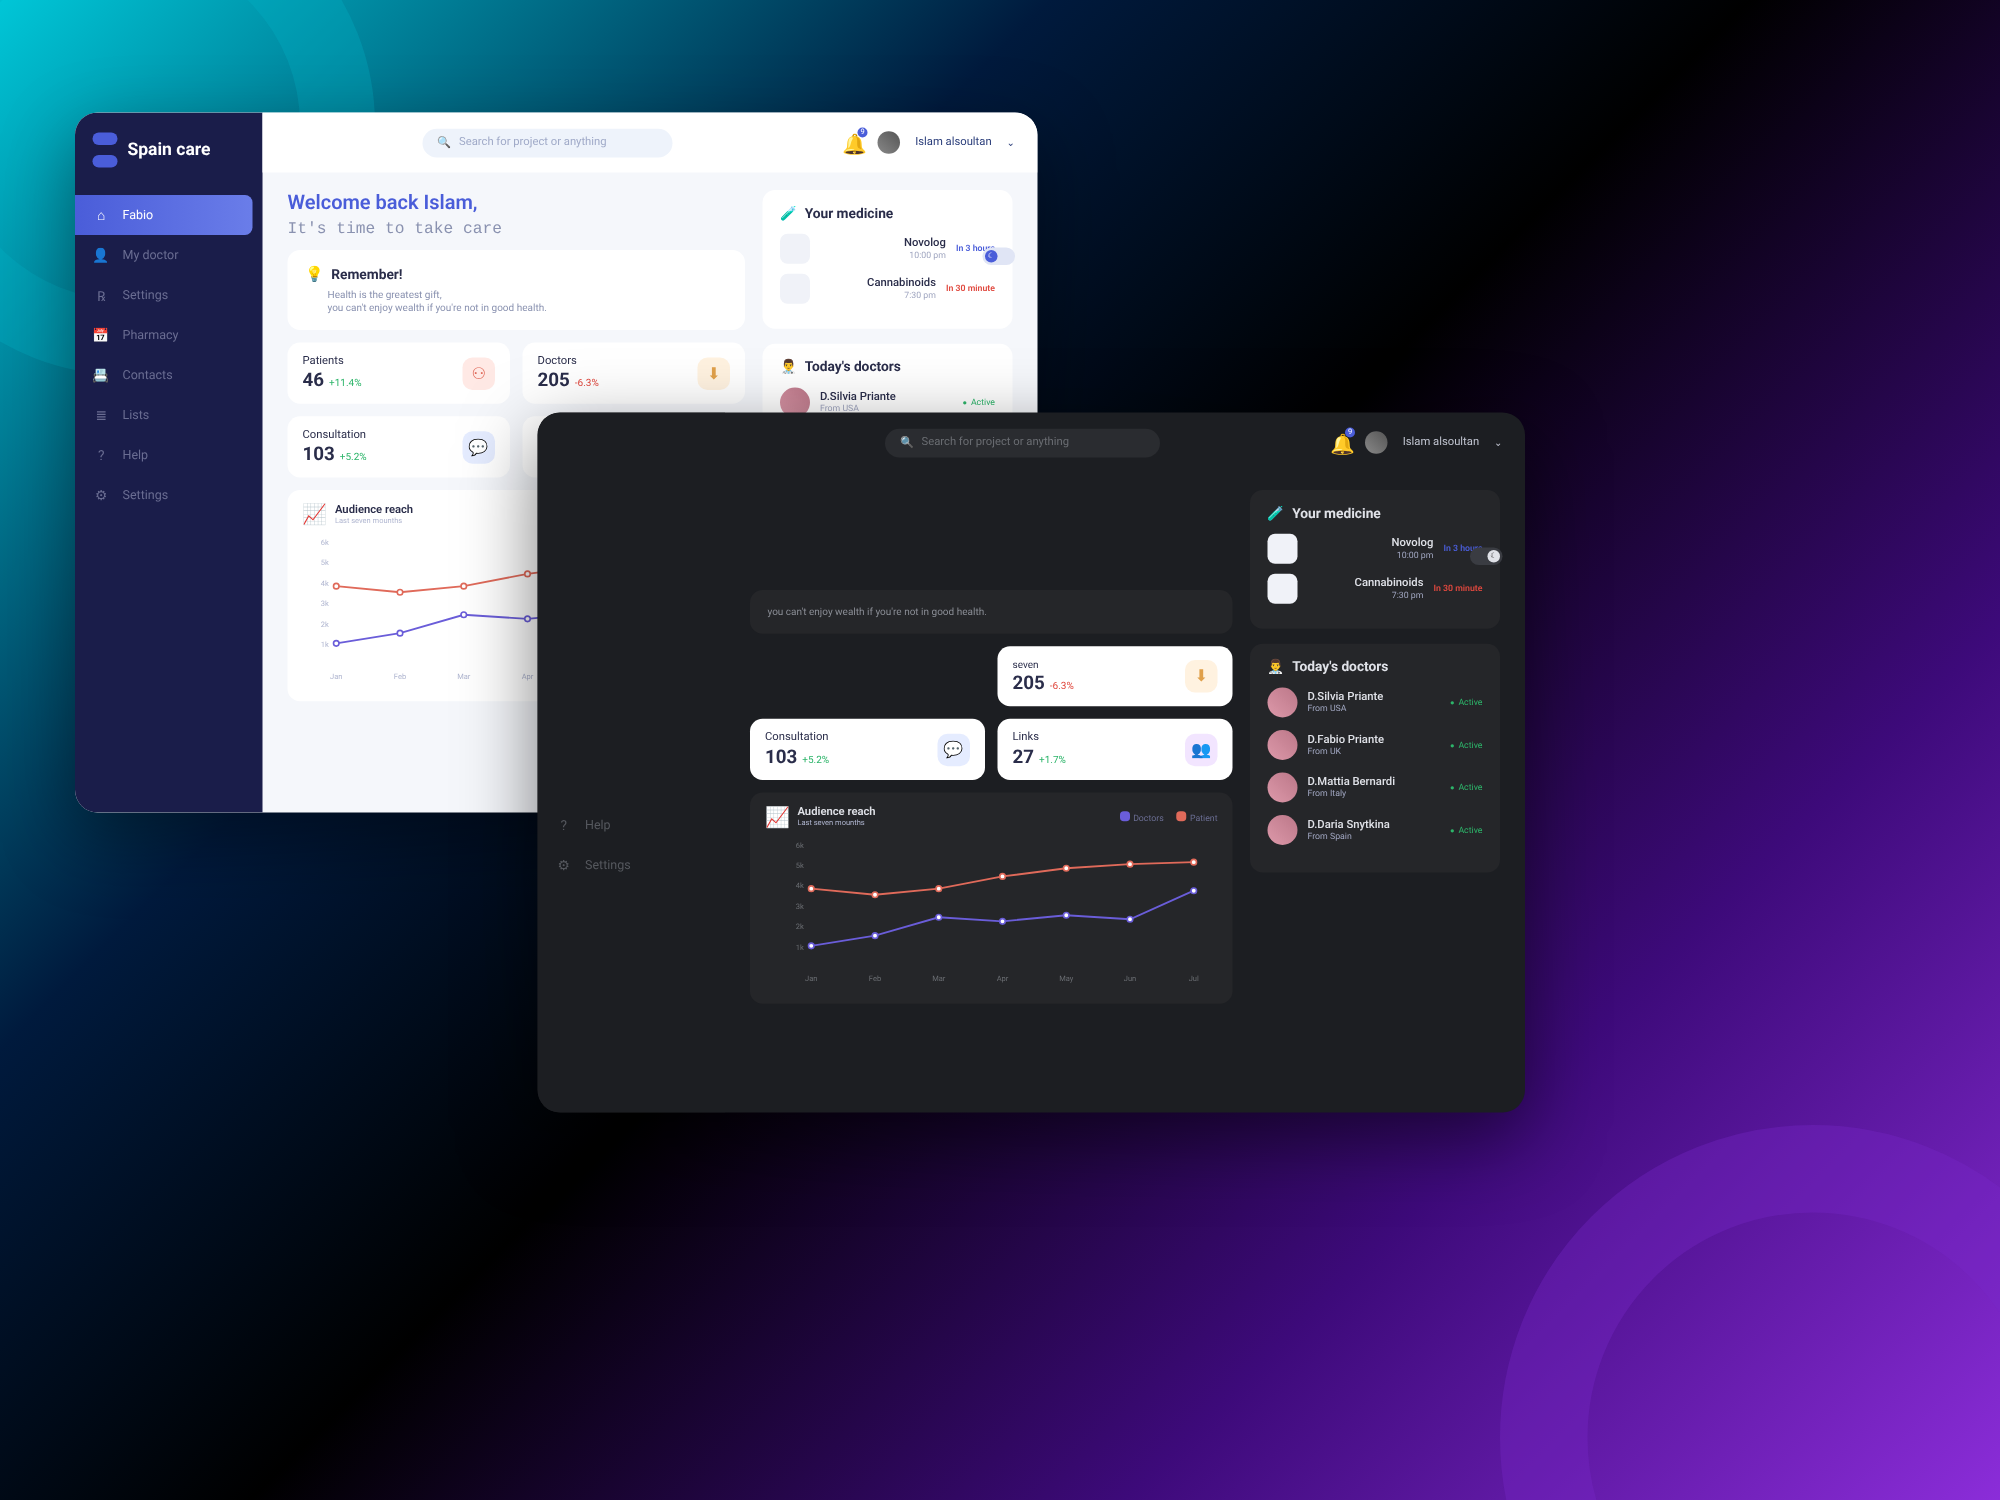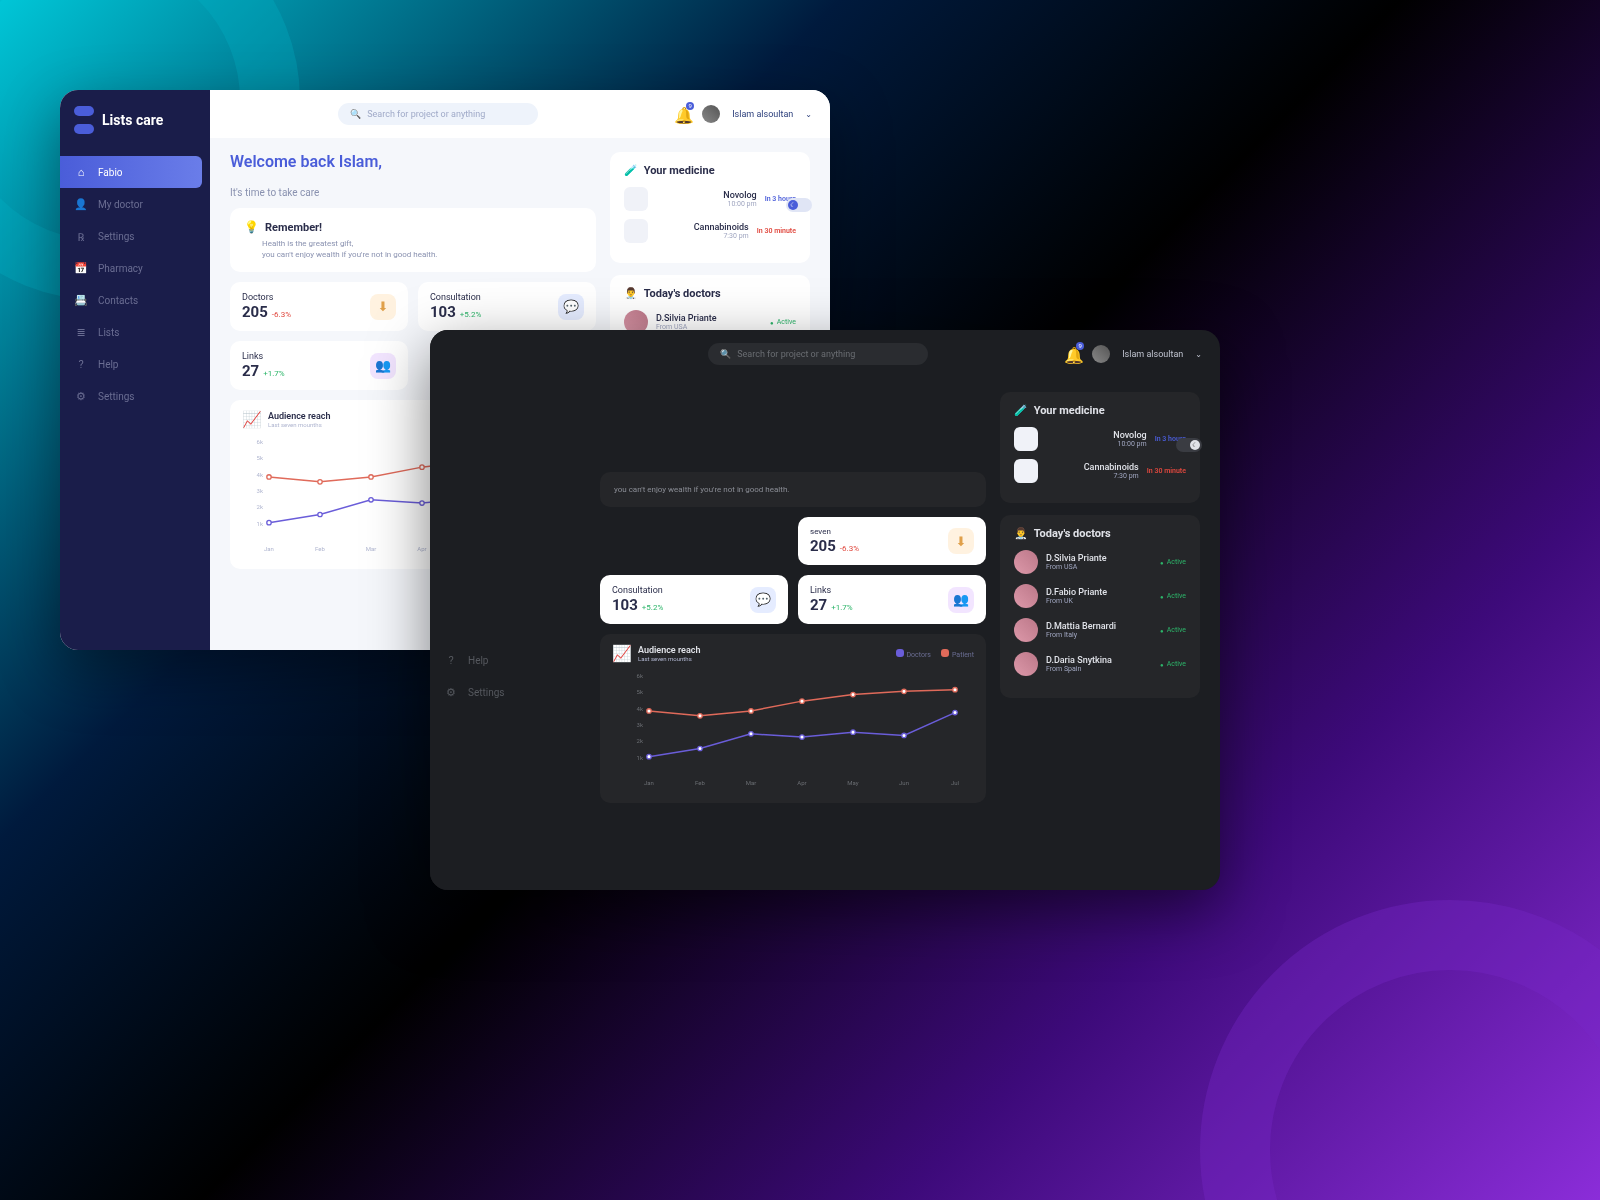--- a/index.html
+++ b/index.html
@@ -24,21 +24,21 @@
 .topbar-right { margin-left:auto; display:flex; align-items:center; gap:12px; }
 .bell { width:16px; height:16px; color:#2a3d7a; position:relative; }
 .bell::after { content:"9"; position:absolute; top:-4px; right:-4px; background:#4a5dd9; color:#fff; font-size:6px; width:8px; height:8px; border-radius:50%; text-align:center; line-height:8px; }
 .avatar-sm { width:18px; height:18px; border-radius:50%; background:linear-gradient(45deg,#888,#555); }
 .uname { font-size:9px; color:#2a3d7a; }
 .chev { font-size:8px; color:#2a3d7a; }
 
 .content { padding:14px 20px; display:grid; grid-template-columns:1fr 200px; gap:14px; }
 .left-col { display:flex; flex-direction:column; gap:10px; }
 .welcome h1 { font-size:16px; color:#4a5dd9; font-weight:600; }
-.welcome p { font-size:10px; color:#8a92b0; margin-top:16px; }
+.welcome p { font-size:13px; color:#8a92b0; margin-top:4px;font-family:Liberation Mono, monospace; }
 .toggle { position:absolute; top:60px; right:18px; width:26px; height:14px; background:#e0e5f5; border-radius:10px; display:flex; align-items:center; padding:2px; }
 .toggle .knob { width:10px; height:10px; background:#4a5dd9; border-radius:50%; font-size:6px; color:#fff; text-align:center; line-height:10px; }
 
 .remember { background:#fff; border-radius:10px; padding:12px 14px; }
 .remember h3 { font-size:11px; color:#2a2d4a; display:flex; align-items:center; gap:6px; margin-bottom:4px; }
 .remember p { font-size:8px; color:#8a92b0; line-height:1.4; margin-left:18px; }
 .bulb { color:#4a5dd9; font-size:12px; }
 
 .stats { display:grid; grid-template-columns:1fr 1fr; gap:10px; }
 .stat { background:#fff; border-radius:10px; padding:10px 12px; display:flex; justify-content:space-between; align-items:center; }
@@ -113,21 +113,21 @@
 <div class="bg-circle1"></div>
 <div class="bg-circle2"></div>
 
 <div class="dash-light">
   <aside class="sb-light">
     <div class="logo">
       <div class="logo-icon">
           <span></span>
           <span></span>
         </div>
-      <span>Lists care</span>
+      <span>Spain care</span>
     </div>
     <ul class="nav">
       <li class="active">
           <span class="nav-ico">⌂</span>
           <span>Fabio</span>
         </li>
       <li>
           <span class="nav-ico">👤</span>
           <span>My doctor</span>
         </li>
@@ -181,20 +181,27 @@
         </div>
         <div class="remember">
           <h3>
               <span class="bulb">💡</span>
               <span>Remember!</span>
             </h3>
           <p>Health is the greatest gift,</p>
           <p>you can't enjoy wealth if you're not in good health.</p>
         </div>
         <div class="stats">
+          <div class="stat">
+              <div class="stat-l">
+                <div class="lbl">Patients</div>
+                <div><span class="val">46</span><span class="delta pos">+11.4%</span></div>
+              </div>
+              <div class="stat-ico ico-patients">⚇</div>
+            </div>
           <div class="stat">
               <div class="stat-l">
                 <div class="lbl">Doctors</div>
                 <div><span class="val">205</span><span class="delta neg">-6.3%</span></div>
               </div>
               <div class="stat-ico ico-doctors">⬇</div>
             </div>
           <div class="stat">
               <div class="stat-l">
                 <div class="lbl">Consultation</div>

